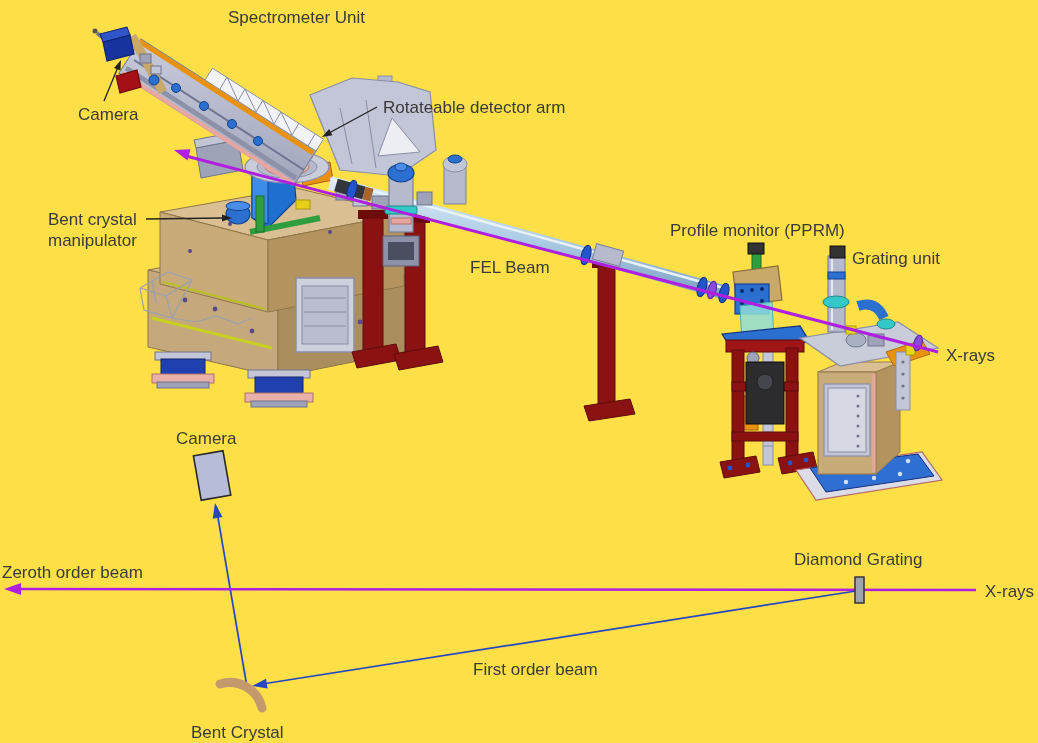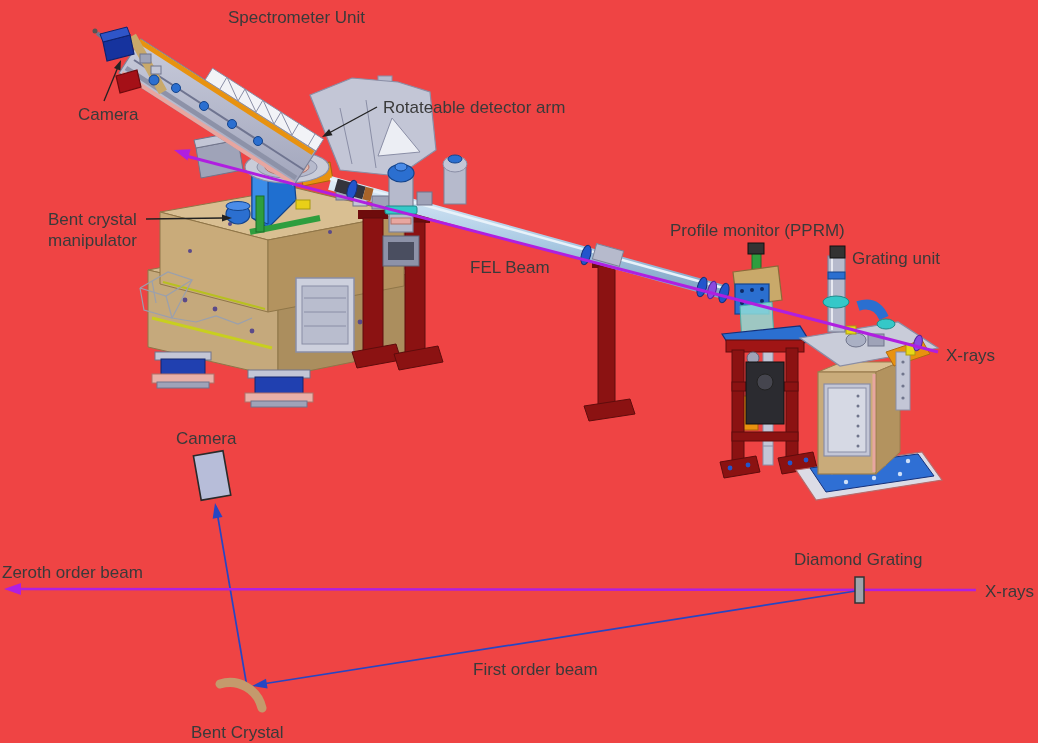--- a/index.html
+++ b/index.html
@@ -1,16 +1,16 @@
 <!DOCTYPE html>
 <html><head>
 <meta charset="utf-8">
 <style>
   html,body { margin:0; padding:0; background:#ffffff; }
-  .stage { position:relative; width:1038px; height:743px; background:#ef4444; overflow:hidden;
+  .stage { position:relative; width:1038px; height:743px; background:#fde047; overflow:hidden;
            font-family:"Liberation Sans", sans-serif; }
   svg { display:block; }
   .lbl { font-family:"Liberation Sans", sans-serif; font-size:17px; fill:#3a3a3a; }
   .leader { stroke:#222; stroke-width:1.3; fill:none; }
 </style>
 </head>
 <body>
 
 <div class="stage">
 <svg width="1038" height="743" viewBox="0 0 1038 743" xmlns="http://www.w3.org/2000/svg">

